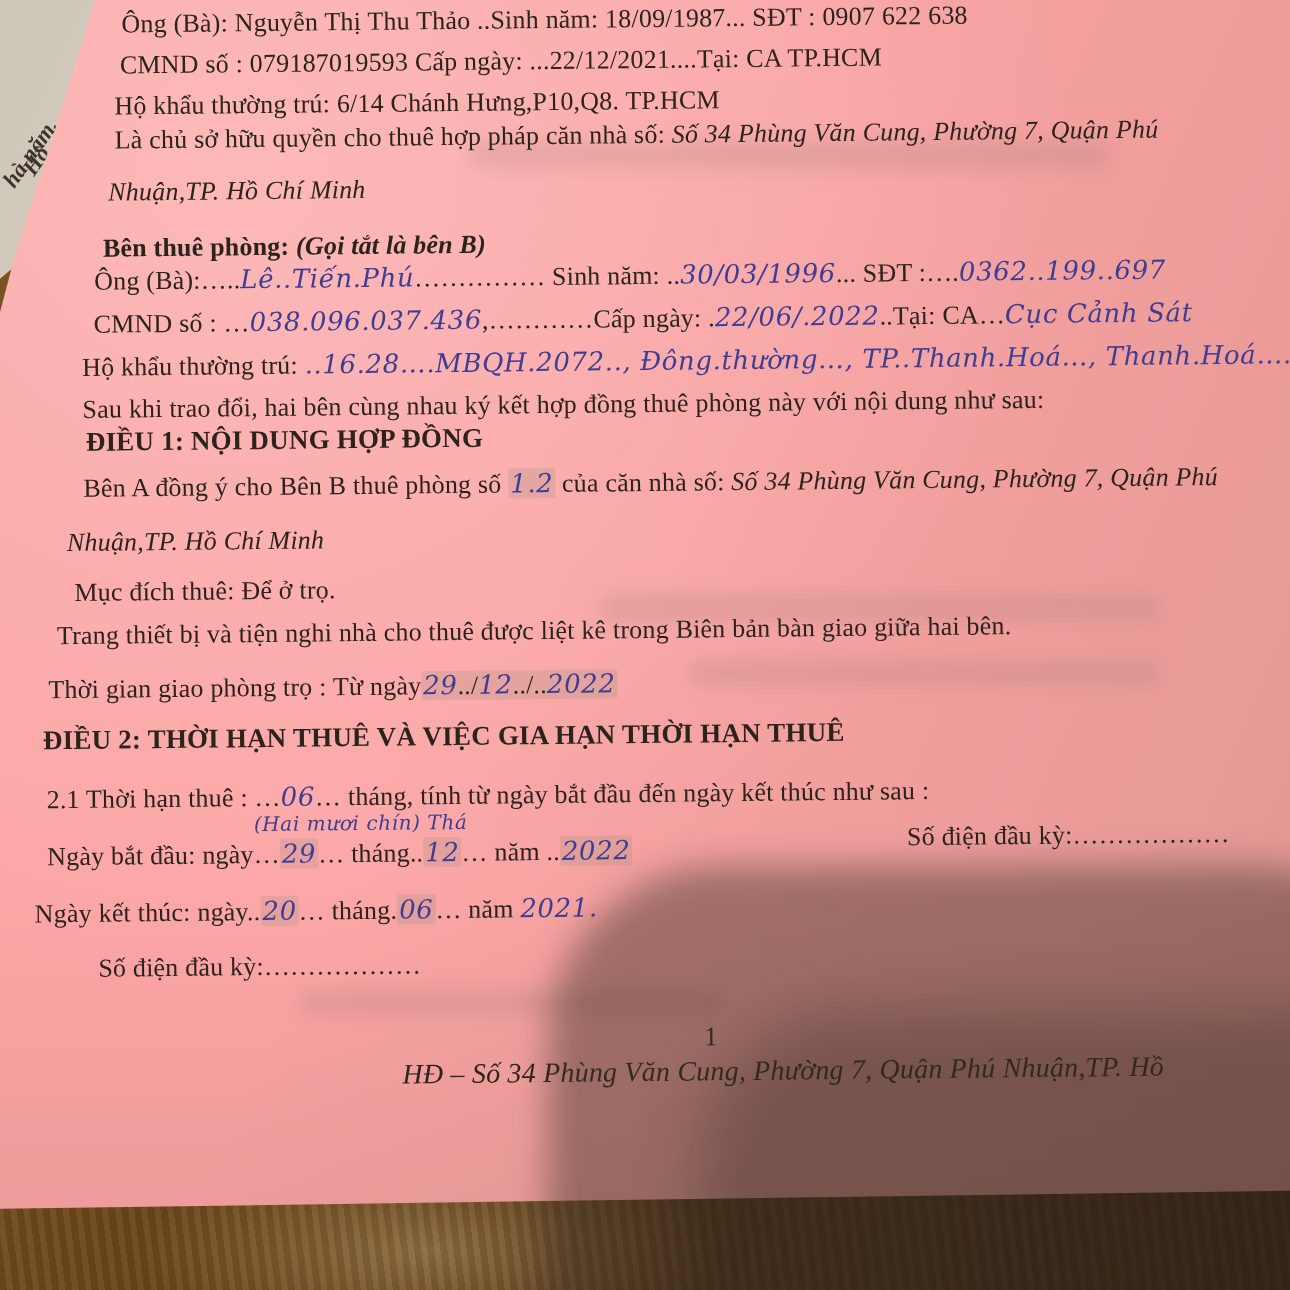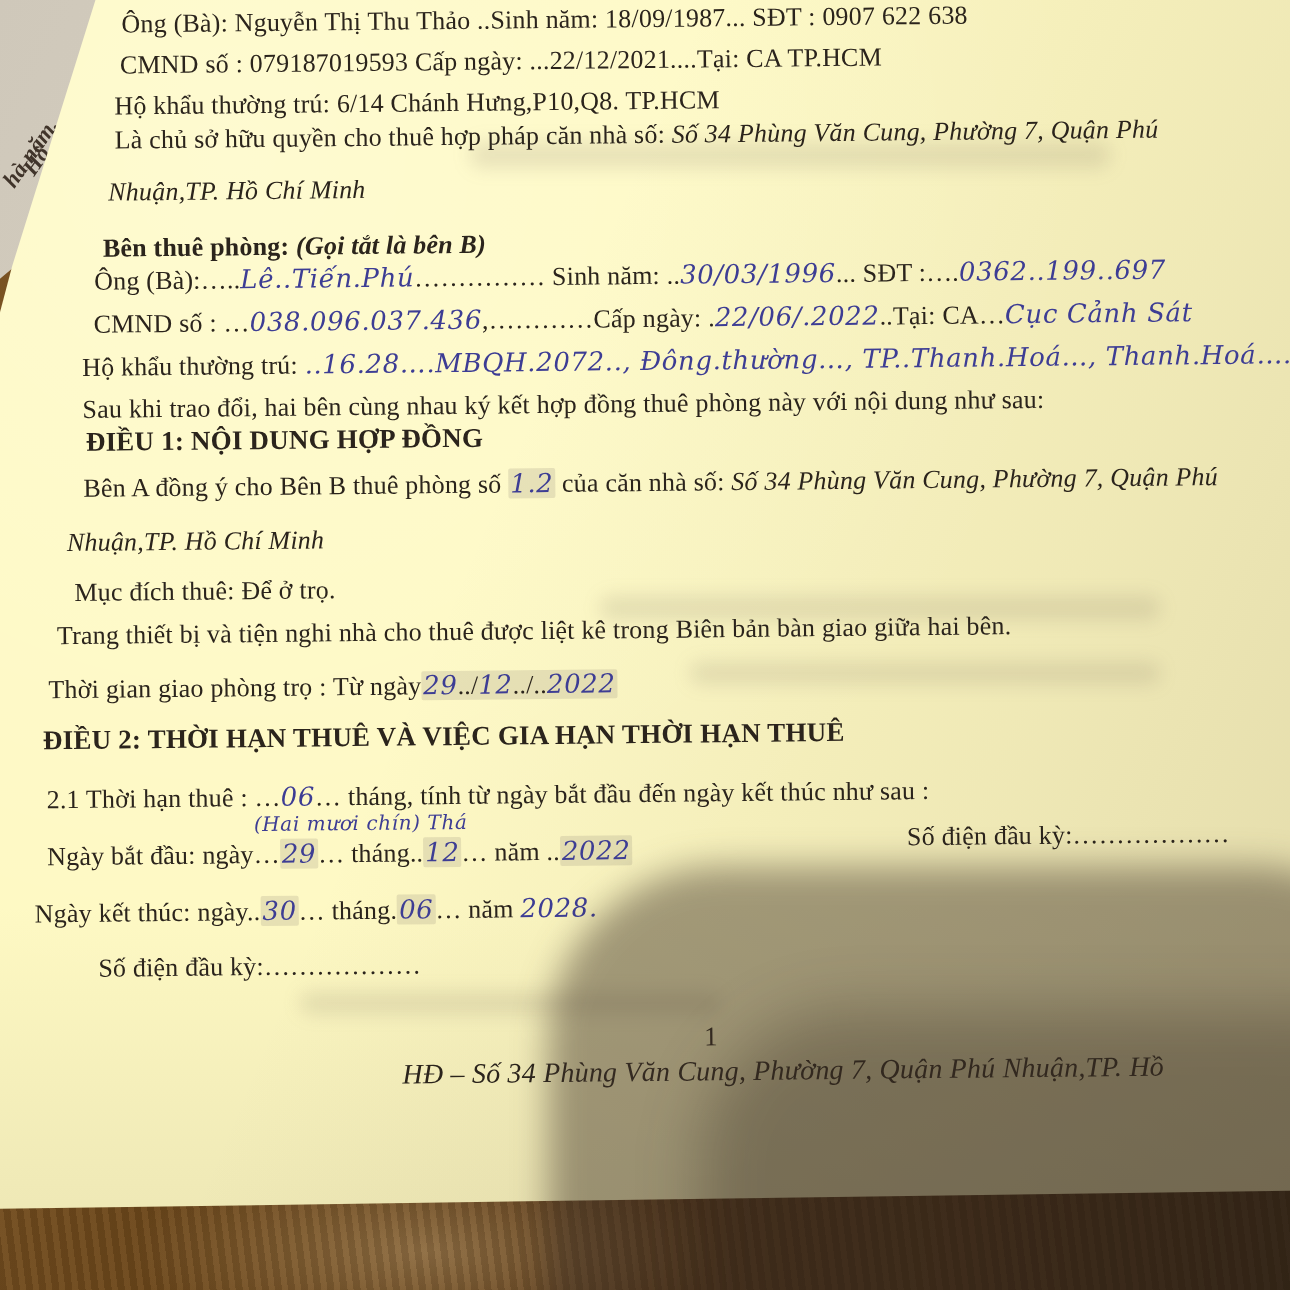--- a/index.html
+++ b/index.html
@@ -18,21 +18,21 @@
   
   .back-sheet{position:absolute;inset:0;
     clip-path:polygon(0 0,8.2% 0,1.2% 20.6%,0 21.6%);
     background:linear-gradient(115deg,#cfc8ba,#ddd6c8 60%,#d2cabb);}
   .bs-frag{position:absolute;font-family:"Liberation Serif",serif;font-weight:bold;
     font-style:italic;color:#40342a;transform:rotate(-55deg);white-space:nowrap;}
 
   
   .paper{position:absolute;inset:0;overflow:hidden;
     clip-path:polygon(7.4% 0,100% 0,100% 92.3%,0 93.7%,0 24.2%,0.95% 20.6%);
-    background:#fef9c3;
+    background:#fca5a5;
     filter:drop-shadow(-3px 2px 4px rgba(0,0,0,0.35));}
   .paper-shade{position:absolute;inset:0;
     background:
       radial-gradient(circle at 18% 12%, rgba(255,255,255,0.22), transparent 55%),
       linear-gradient(113deg, transparent 38%, rgba(110,90,66,0.10) 72%, rgba(110,90,66,0.20) 100%),
       linear-gradient(180deg, transparent 70%, rgba(95,78,58,0.12) 100%);}
 
   .content{position:absolute;inset:0;transform:rotate(-0.6deg);transform-origin:50% 50%;}
   .line{position:absolute;white-space:nowrap;font-size:26px;color:#2b241c;letter-spacing:0.2px;}
   .b{font-weight:bold;}
@@ -151,21 +151,21 @@
 
       <div class="line" style="left:45px;top:835px;">
         <span>Ngày bắt đầu: ngày…</span><span class="hw hl">29</span><span>… tháng..</span><span class="hw hl">12</span><span>…  năm ..</span><span class="hw hl">2022</span>
       </div>
 
       <div class="line" style="left:905px;top:825px;">
         <span>Số điện đầu kỳ:………………</span>
       </div>
 
       <div class="line" style="left:32px;top:892px;">
-        <span>Ngày kết thúc: ngày..</span><span class="hw hl">30</span><span>… tháng.</span><span class="hw hl">06</span><span>…  năm </span><span class="hw">2028.</span>
+        <span>Ngày kết thúc: ngày..</span><span class="hw hl">20</span><span>… tháng.</span><span class="hw hl">06</span><span>…  năm </span><span class="hw">2021.</span>
       </div>
 
       <div class="line" style="left:95px;top:948px;">
         <span>Số điện đầu kỳ:………………</span>
       </div>
 
       <div class="line" style="left:700px;top:1022px;font-size:27px;">
         <span>1</span>
       </div>
 

